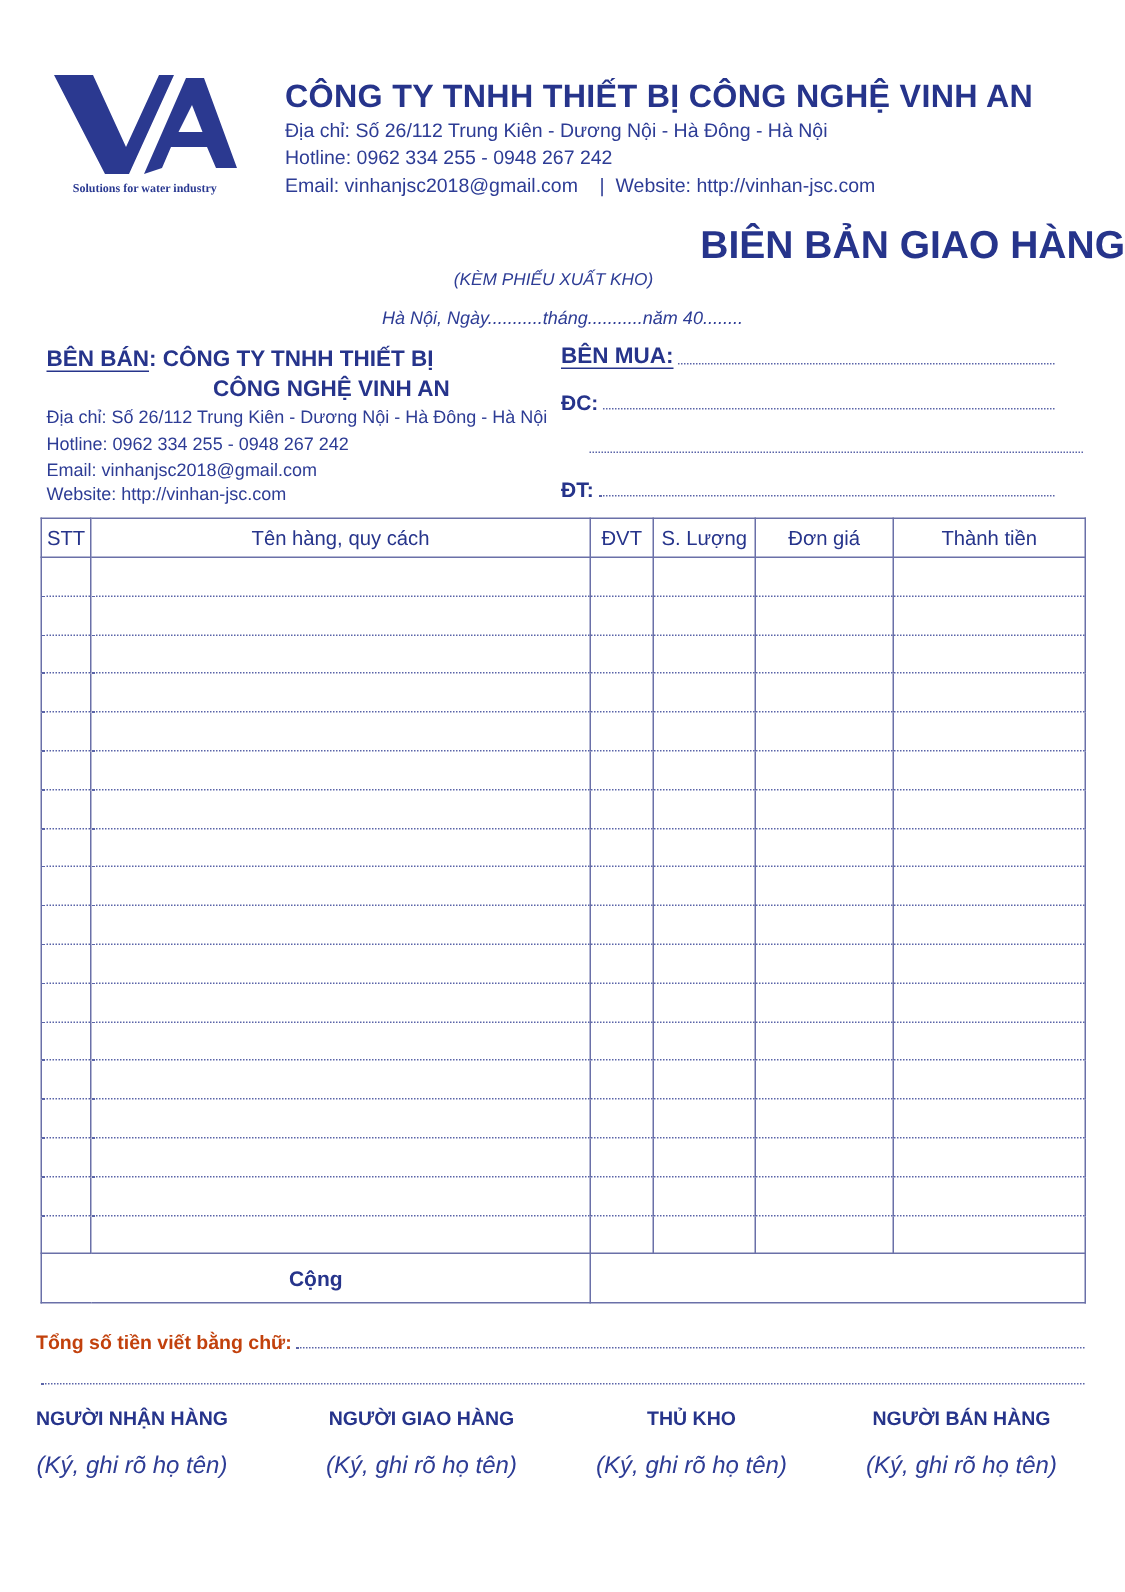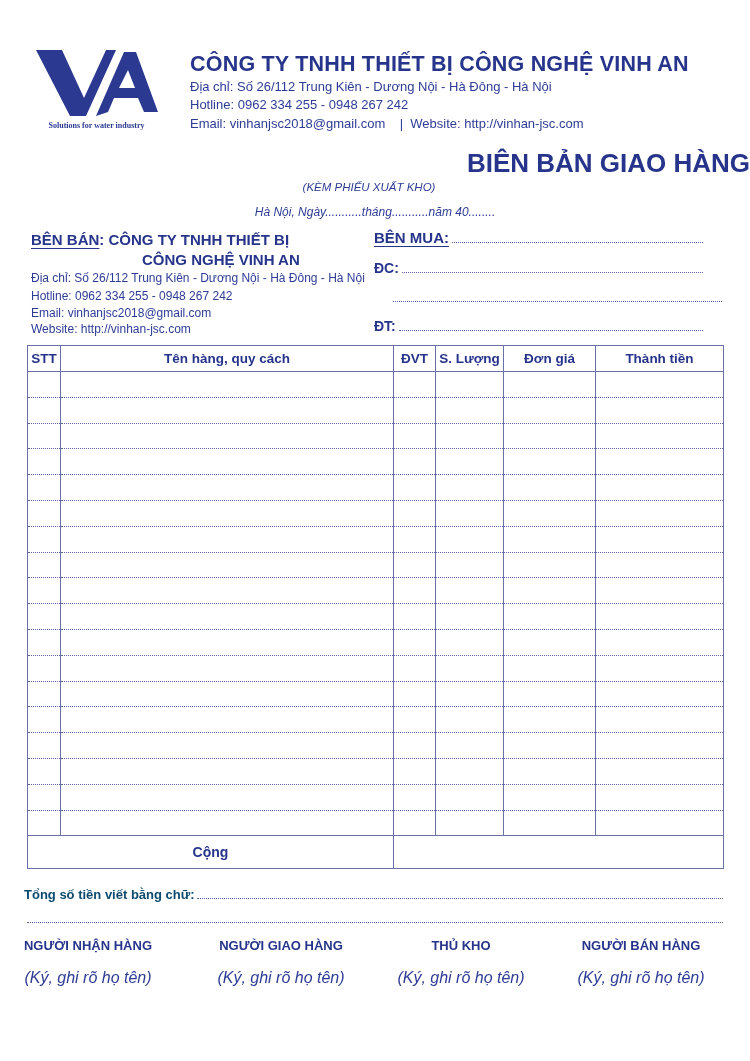--- a/index.html
+++ b/index.html
@@ -18,26 +18,26 @@
   .seller-h { left:31px; top:231px; font-size:15px; font-weight:bold; color:#26348b; white-space:nowrap; }
   .seller-h .u { text-decoration:underline; text-underline-offset:3px; }
   .seller-h2 { left:110px; top:251px; font-size:15px; font-weight:bold; color:#26348b; white-space:nowrap;margin-left:32px; }
   .seller-line { left:31px; font-size:12px; color:#2d3c95; white-space:nowrap; }
   .buyer-row { left:374px; width:329px; display:flex; align-items:flex-end; font-size:14px; font-weight:bold; color:#26348b; }
   .buyer-row .dots { flex:1; border-bottom:1.2px dotted #5a64a8; margin-left:3px; margin-bottom:3px; }
   .buyer-row .u { text-decoration:underline; text-underline-offset:3px; font-size:15px; }
   .dotline { border-bottom:1.2px dotted #5a64a8; }
   table.items { position:absolute; left:27px; top:345px; width:696px; border-collapse:collapse; table-layout:fixed; }
   table.items td, table.items th { border-left:1.5px solid #6a70a8; border-right:1.5px solid #6a70a8; padding:0; }
-  table.items th { height:25px; font-size:13.5px; font-weight:bold; color:#26348b; text-align:center;
+  table.items th { height:25px; font-size:13.5px; font-weight:normal; color:#26348b; text-align:center;
                    border-top:1.5px solid #6a70a8; border-bottom:1.5px solid #6a70a8; }
   table.items td { height:24.8px; border-bottom:1px dotted #5a64a8; }
   table.items tr.last td { border-bottom:1.5px solid #6a70a8; }
   table.items tr.total td { height:32px; border-bottom:1.5px solid #6a70a8; font-size:14px; font-weight:bold; color:#26348b; text-align:center; }
-  .words { left:24px; top:887px; width:699px; display:flex; align-items:flex-end; font-size:13px; font-weight:bold; color:#0c4a6e; }
+  .words { left:24px; top:887px; width:699px; display:flex; align-items:flex-end; font-size:13px; font-weight:bold; color:#c2410c; }
   .words .dots { flex:1; border-bottom:1.2px dotted #5a64a8; margin-left:3px; margin-bottom:3px; }
   .words2 { left:27px; top:922px; width:696px; }
   .sig { top:938px; width:170px; text-align:center; }
   .sig .t { font-size:13px; font-weight:bold; color:#26348b; }
   .sig .s { font-size:16px; font-style:italic; color:#2d3c95; margin-top:16px; }
 </style>
 </head>
 <body>
 
 <div class="abs logo">

